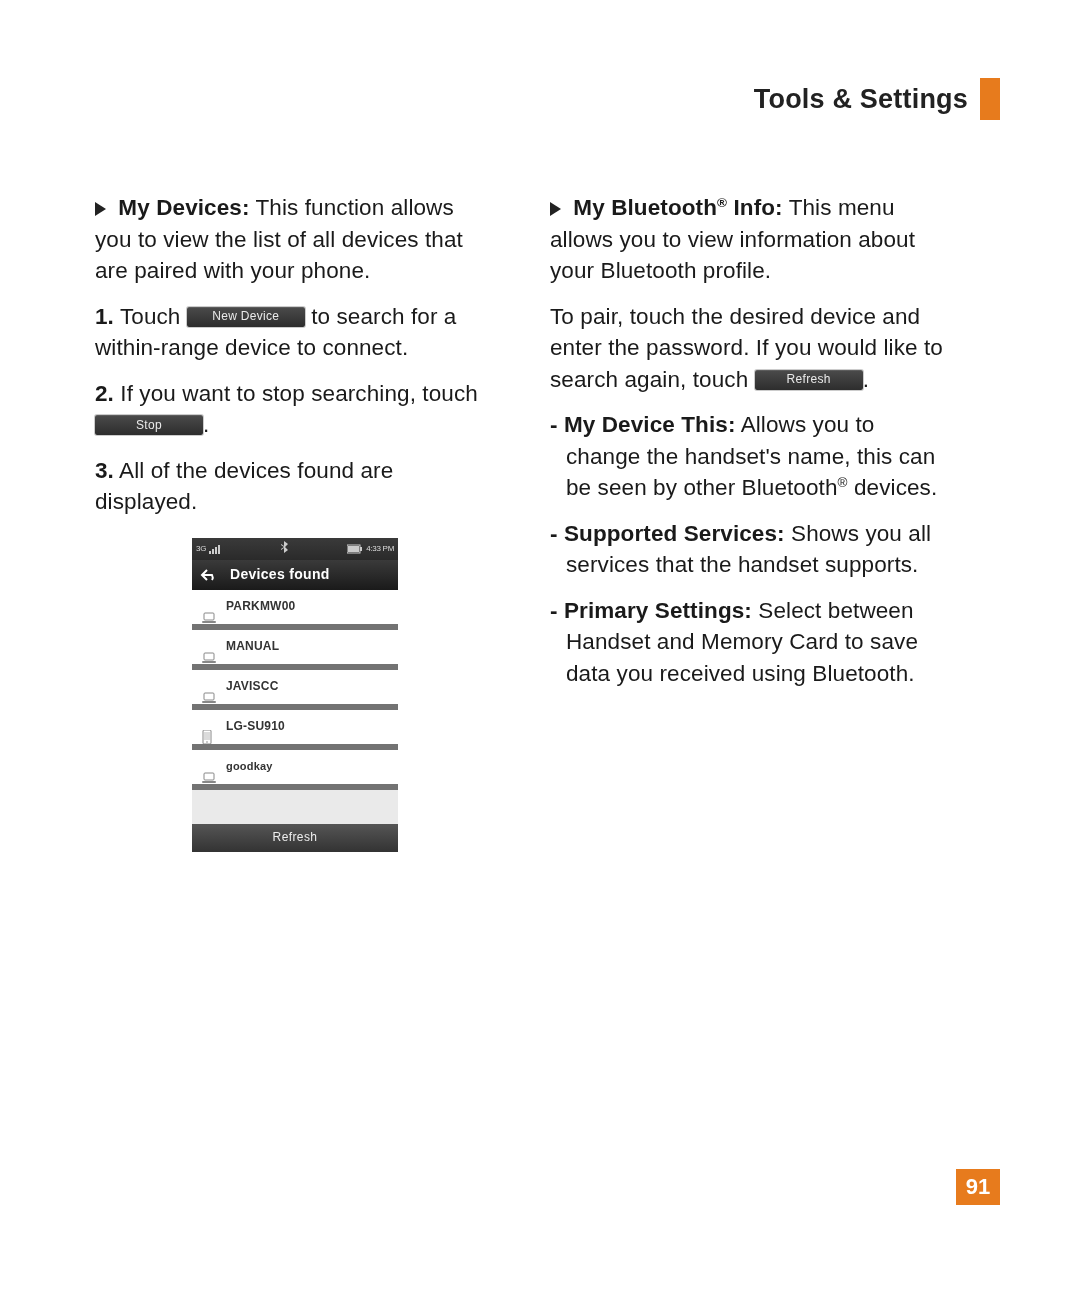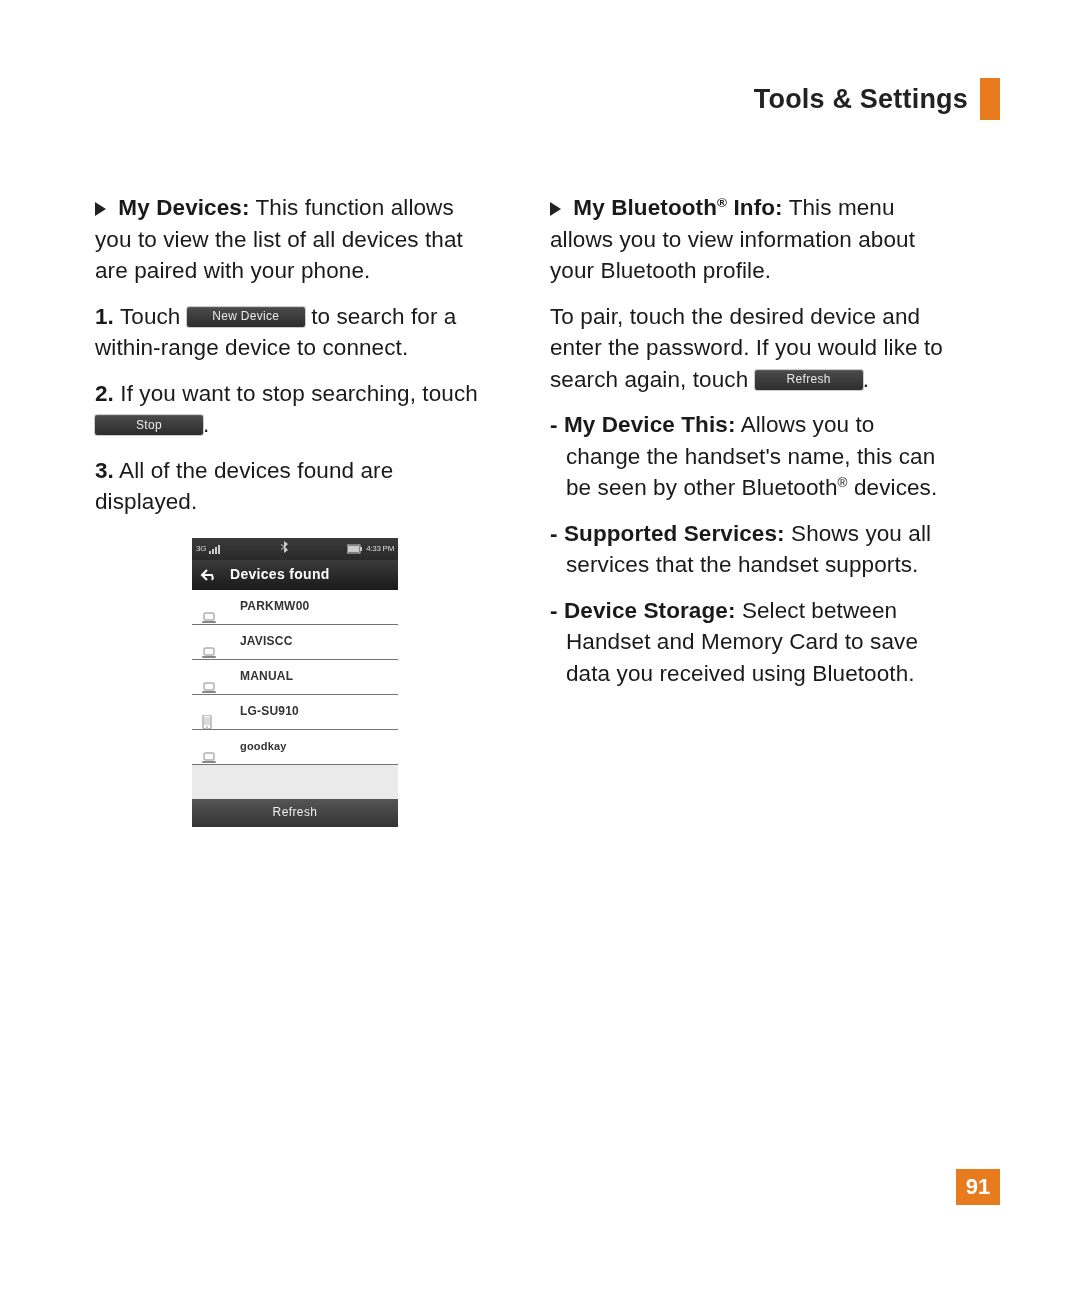--- a/index.html
+++ b/index.html
@@ -124,24 +124,24 @@
   .phone-titlebar .t {
     color: #fff;
     font-size: 14px;
     font-weight: 700;
     letter-spacing: 0.3px;
   }
   .dev-list { background: #f4f4f4; }
   .dev-row {
     height: 34px;
     background: #fff;
-    border-bottom: 1px solid #737373;
-    display: flex;
-    align-items: center;
-    gap: 24px;
+    border-bottom: 6px solid #737373;
+    display: flex;
+    align-items: center;
+    gap: 10px;
     padding-left: 10px;
   }
   .dev-row .ic {
     width: 14px; height: 12px;
     color: #777;
   }
   .dev-row .name {
     font-size: 12px;
     font-weight: 700;
     color: #333;
@@ -255,28 +255,28 @@
                   <rect x="2" y="1" width="10" height="7" rx="1" fill="none" stroke="#888"></rect>
                   <rect x="0" y="9" width="14" height="2" rx="1" fill="#888"></rect>
                 </svg></span>
               <span class="name">PARKMW00</span>
             </div>
             <div class="dev-row">
               <span class="ic"><svg width="14" height="12" viewBox="0 0 14 12">
                   <rect x="2" y="1" width="10" height="7" rx="1" fill="none" stroke="#888"></rect>
                   <rect x="0" y="9" width="14" height="2" rx="1" fill="#888"></rect>
                 </svg></span>
-              <span class="name">JAVISCC</span>
+              <span class="name">MANUAL</span>
             </div>
             <div class="dev-row">
               <span class="ic"><svg width="14" height="12" viewBox="0 0 14 12">
                   <rect x="2" y="1" width="10" height="7" rx="1" fill="none" stroke="#888"></rect>
                   <rect x="0" y="9" width="14" height="2" rx="1" fill="#888"></rect>
                 </svg></span>
-              <span class="name">MANUAL</span>
+              <span class="name">JAVISCC</span>
             </div>
             <div class="dev-row">
               <span class="ic"><svg width="10" height="14" viewBox="0 0 10 14">
                   <rect x="1" y="0" width="8" height="14" rx="1" fill="none" stroke="#888"></rect>
                   <rect x="2" y="2" width="6" height="8" fill="#888" opacity="0.3"></rect>
                   <circle cx="5" cy="12" r="0.8" fill="#888"></circle>
                 </svg></span>
               <span class="name">LG-SU910</span>
             </div>
             <div class="dev-row sm">
@@ -305,19 +305,19 @@
 
       <p class="dash-item">
         <span class="dash">- </span><span class="bold">My Device This:</span><span> Allows you to change the handset's name, this can be seen by other Bluetooth</span><span class="sup">®</span><span> devices.</span>
       </p>
 
       <p class="dash-item">
         <span class="dash">- </span><span class="bold">Supported Services:</span><span> Shows you all services that the handset supports.</span>
       </p>
 
       <p class="dash-item">
-        <span class="dash">- </span><span class="bold">Device Storage:</span><span> Select between Handset and Memory Card to save data you received using Bluetooth.</span>
+        <span class="dash">- </span><span class="bold">Primary Settings:</span><span> Select between Handset and Memory Card to save data you received using Bluetooth.</span>
       </p>
     </div>
   </div>
 
   <div class="page-num">91</div>
 </div>
 
 </body></html>

